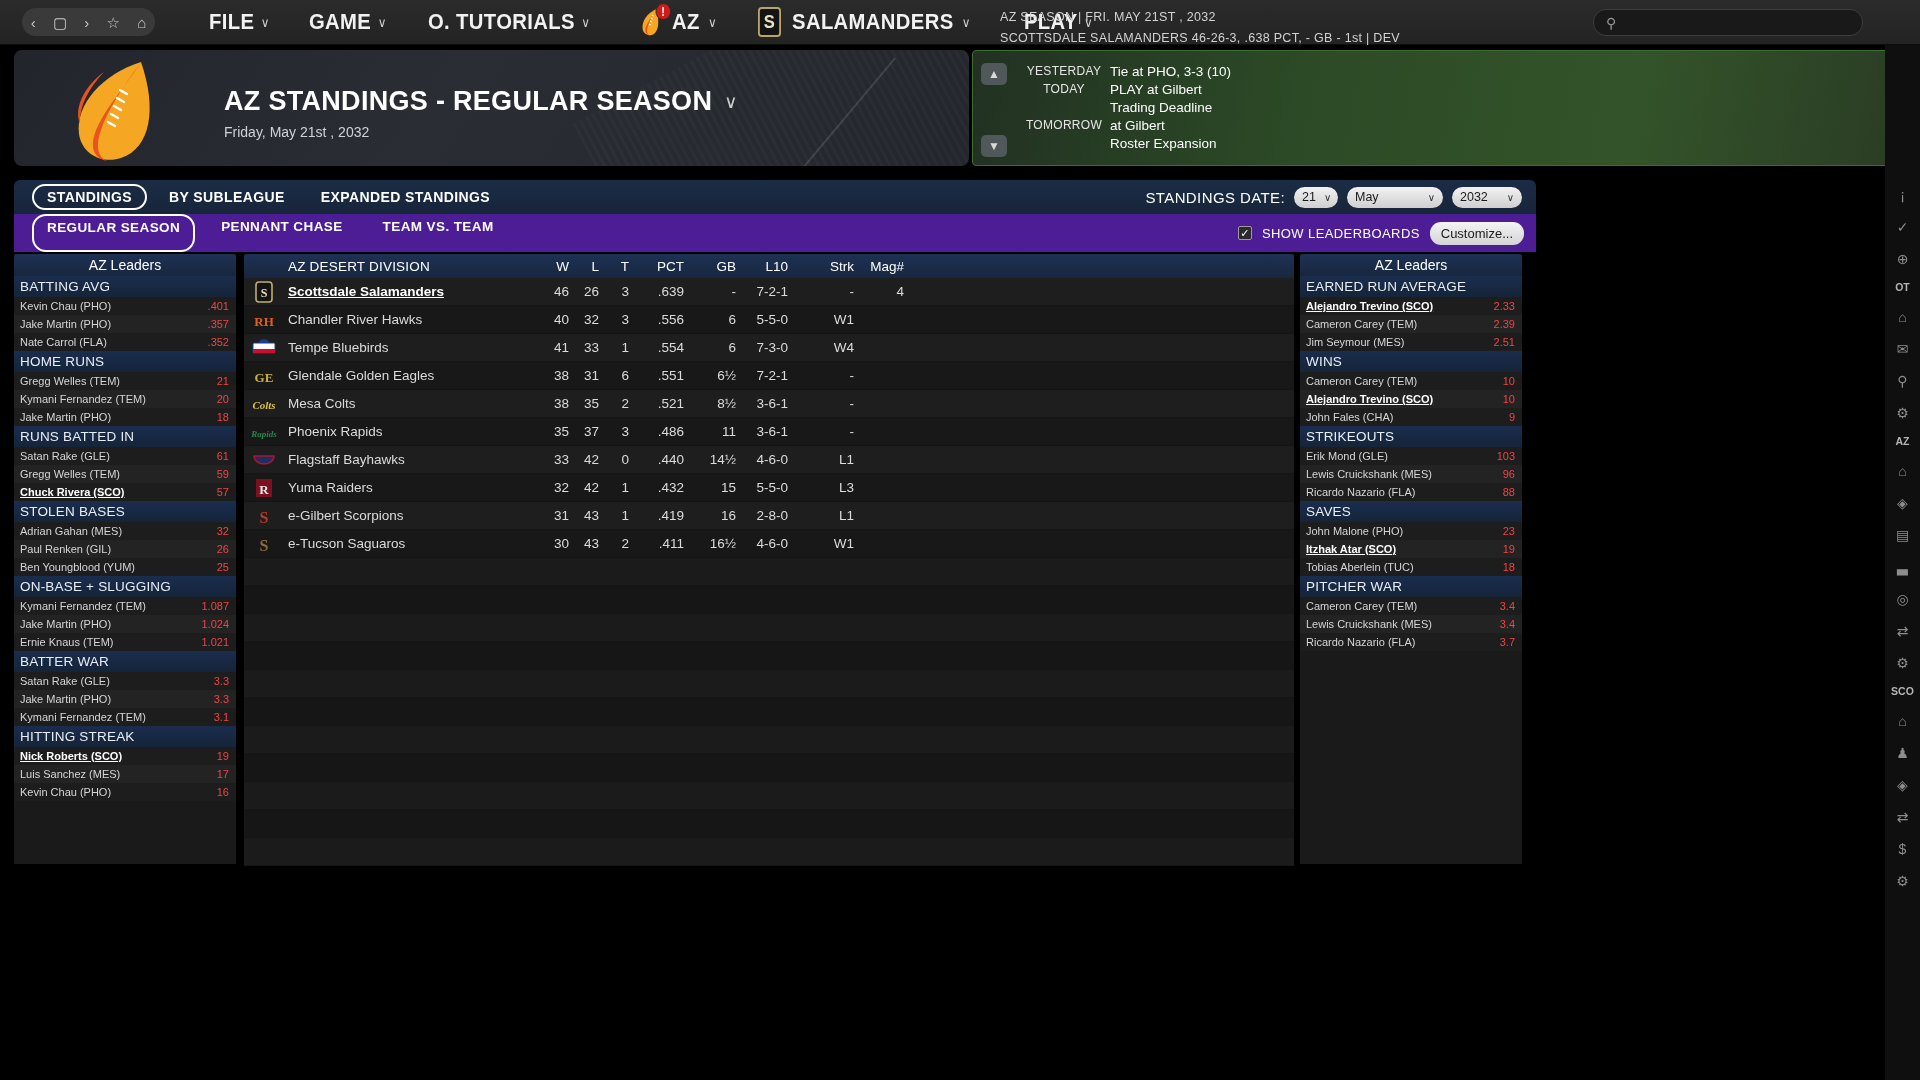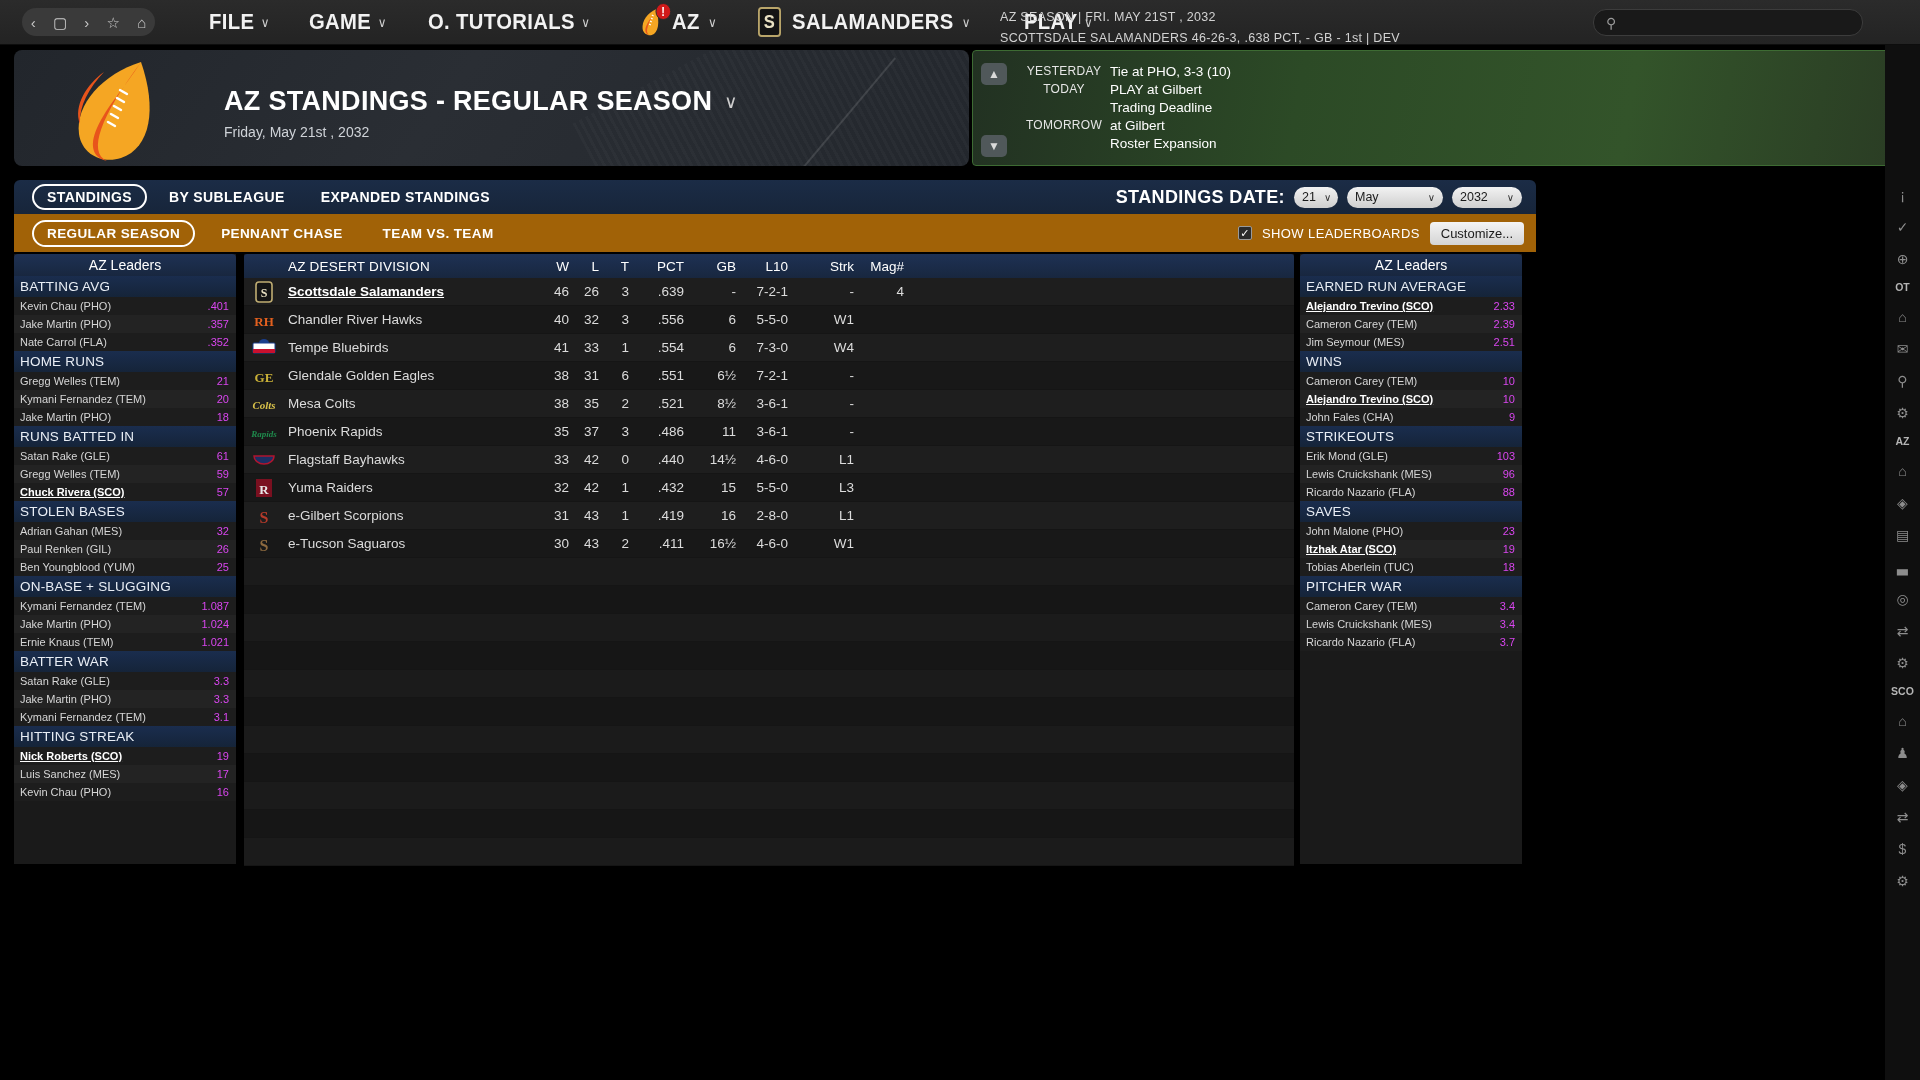--- a/index.html
+++ b/index.html
@@ -144,56 +144,56 @@
   .tab1 {
     color: #fff; font-size: 14px; font-weight: bold; letter-spacing: .4px;
     padding: 4px 14px; cursor: pointer;
     font-family: "Liberation Sans Narrow", "Liberation Sans", sans-serif;
   }
   .tab1.active { border: 2px solid #fff; border-radius: 14px; padding: 3px 13px; }
   .date-ctl {
     position: absolute; right: 14px; top: 0; height: 34px;
     display:flex; align-items:center; gap: 9px;
   }
-  .date-label { color:#fff; font-size:18px; font-weight:bold; letter-spacing:.4px; }
+  .date-label { color:#fff; font-size:15px; font-weight:normal; letter-spacing:.4px; }
   .sel {
     background: linear-gradient(#f2f2f2, #cfcfcf); color: #1a1a1a;
     border-radius: 11px; height: 21px; font-size: 12.5px;
     display:flex; align-items:center; justify-content:space-between;
     padding: 0 8px; cursor: pointer; gap: 8px;
   }
   .sel .cv { font-size: 10px; color:#333; }
   .sel.day { width: 44px; }
   .sel.month { width: 96px; }
   .sel.year { width: 70px; }
 
   .tabstrip2 {
     position: absolute; left: 14px; top: 214px; width: 1522px; height: 38px;
-    background: #a16207;
-    display: flex; align-items: center; padding-left: 18px; gap: 12px;
+    background: #4c1d95;
+    display: flex; padding-left: 18px; gap: 12px;
   }
   .tab2 {
     color: #fff; font-size: 13.5px; font-weight: bold; letter-spacing: .4px;
     padding: 5px 14px; cursor: pointer;
     font-family: "Liberation Sans Narrow", "Liberation Sans", sans-serif;
   }
   .tab2.active { border: 2px solid #fff; border-radius: 14px; padding: 4px 13px; }
   .lb-ctl {
     position: absolute; right: 12px; top: 0; height: 38px;
     display: flex; align-items: center; gap: 10px;
   }
   .chk {
     width: 14px; height: 14px; background: #2b2b2b; border: 1px solid #9a9a9a;
     border-radius: 2px; color: #fff; font-size: 11px; line-height: 12px;
     text-align:center; cursor: pointer;
   }
   .lb-label { color:#fff; font-size:13px; letter-spacing:.4px; }
   .cust-btn {
     background: linear-gradient(#f4f4f4, #d4d4d4); color:#1a1a1a;
-    border-radius: 4px; height: 23px; padding: 0 11px; font-size: 13px;
+    border-radius: 11px; height: 23px; padding: 0 11px; font-size: 13px;
     display: flex; align-items:center; cursor: pointer;
   }
 
   
   .panel { position: absolute; background: #1a1a1a; }
   .panel-head {
     background: linear-gradient(#1e3154, #18273f);
     color: #fff; font-size: 14px; text-align: center;
     height: 22px; line-height: 22px;
     border-top-left-radius: 4px; border-top-right-radius: 4px;
@@ -209,21 +209,21 @@
   }
   .lb-row {
     display: flex; justify-content: space-between; align-items: center;
     height: 18px; padding: 0 7px 0 6px;
     color: #d6d6d6; font-size: 11px;
     background: #232323;
   }
   .lb-row:nth-child(even) { background: #1d1d1d; }
   .lb-row.hl .nm { font-weight: bold; color: #fff; text-decoration: underline; }
   .lb-row .nm { cursor: pointer; }
-  .lb-row .vl { color: #d946ef; }
+  .lb-row .vl { color: #ef4444; }
 
   
   .standings {
     position: absolute; left: 244px; top: 254px; width: 1050px; height: 610px;
     background: #121212;
   }
   .st-head {
     background: linear-gradient(#1e3154, #18273f);
     height: 24px; display: flex; align-items: center;
     color: #fff; font-size: 13.5px;

